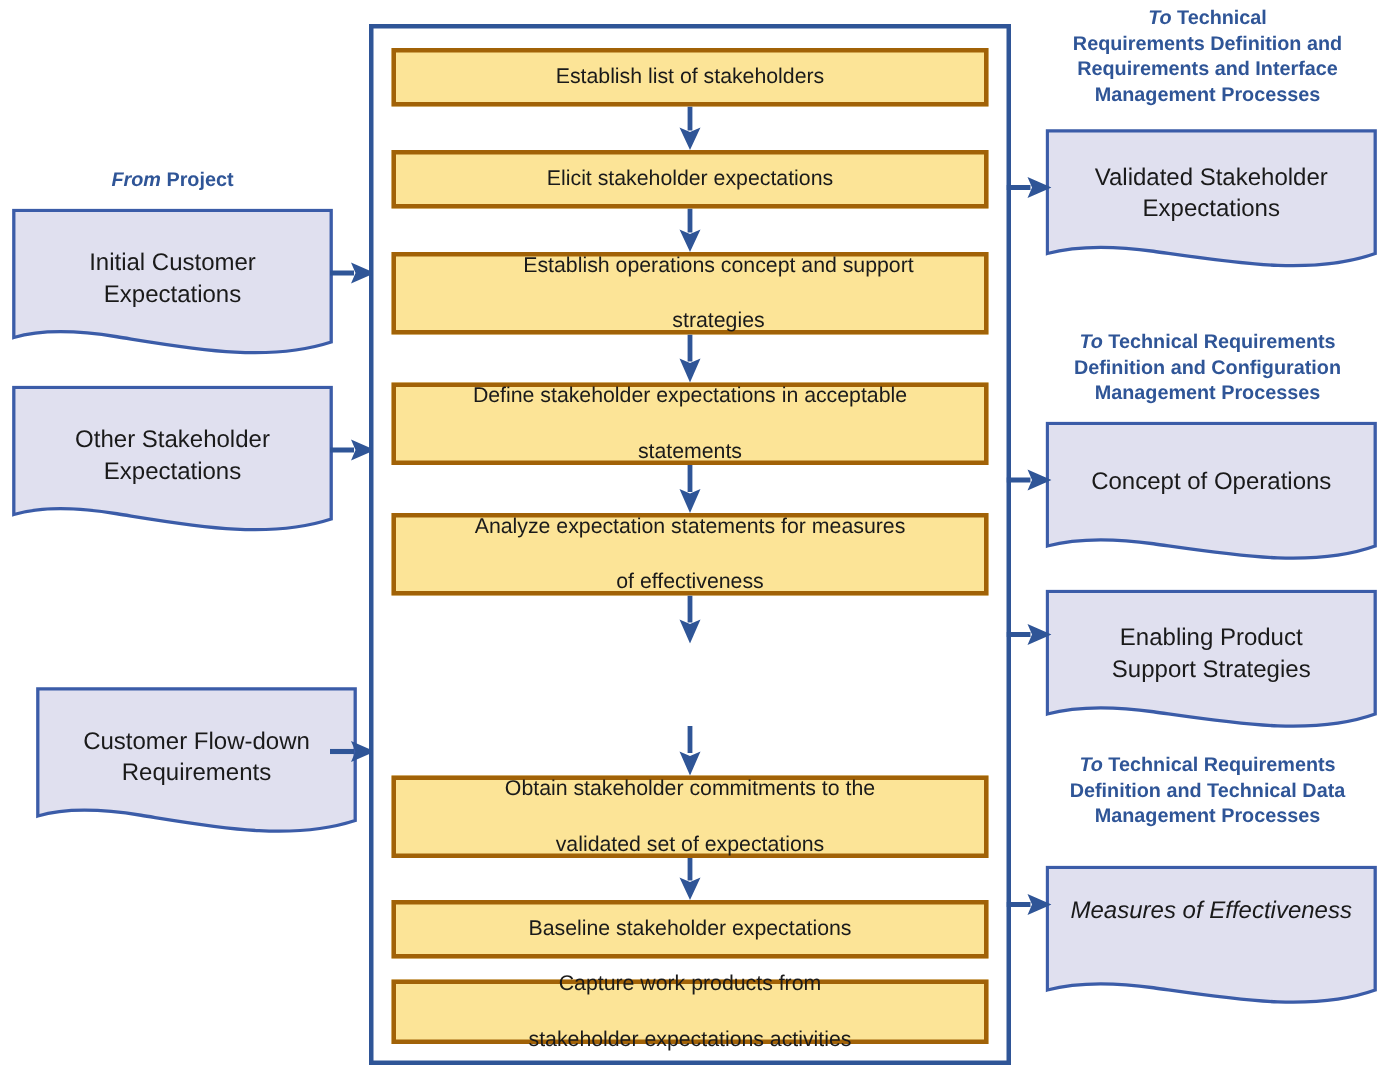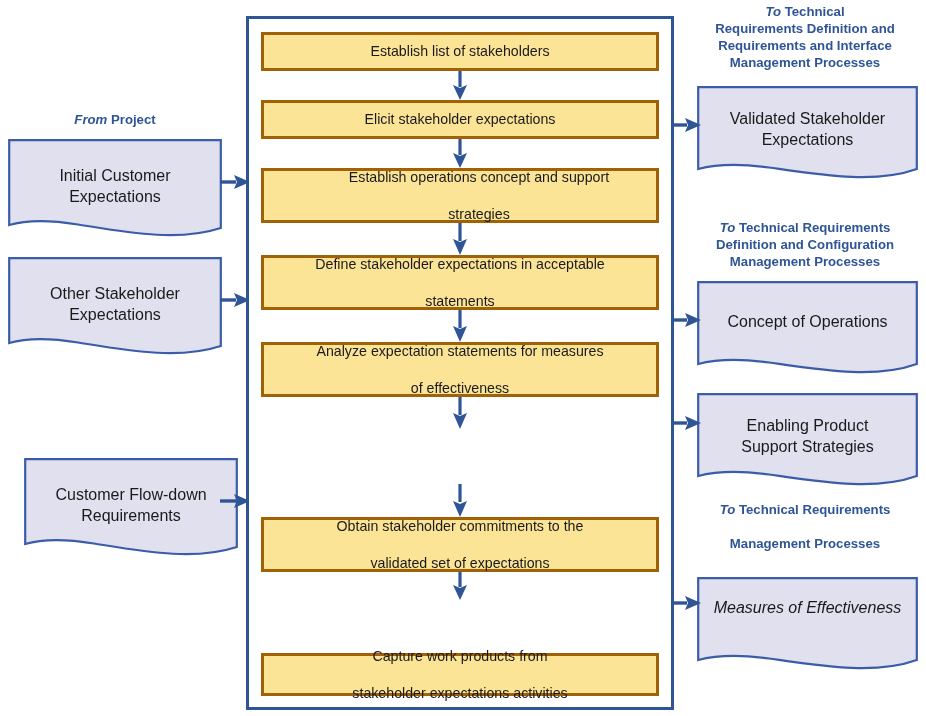--- a/index.html
+++ b/index.html
@@ -181,20 +181,23 @@
       <span>Analyze expectation statements for measures</span><br>
       <span>of effectiveness</span>
     </span>
   </div>
   <div class="activity" style="top:517px; height:55px;">
     <span>
       <span>Obtain stakeholder commitments to the</span><br>
       <span>validated set of expectations</span>
     </span>
   </div>
+  <div class="activity" style="top:600px; height:39px;">
+    <span>Baseline stakeholder expectations</span>
+  </div>
   <div class="activity" style="top:653px; height:43px;">
     <span>
       <span>Capture work products from</span><br>
       <span>stakeholder expectations activities</span>
     </span>
   </div>
 
   <div class="arrow-v" style="left:451px; top:71px; height:29px;">
     <svg viewBox="0 0 18 29" preserveAspectRatio="none">
       <path d="M9,0 L9,16" stroke="#2f5597" stroke-width="3.2" fill="none"></path>
@@ -246,21 +249,21 @@
   </div>
 
   <div class="caption" style="left:686px; top:220px; width:238px;">
     <span class="ital">To</span><span> Technical Requirements</span><br>
     <span>Definition and Configuration</span><br>
     <span>Management Processes</span>
   </div>
 
   <div class="caption" style="left:686px; top:502px; width:238px;">
     <span class="ital">To</span><span> Technical Requirements</span><br>
-    <br>
+    <span>Definition and Technical Data</span><br>
     <span>Management Processes</span>
   </div>
 
   <div class="doc" style="left:697px; top:86px; width:221px; height:98px;">
     <svg class="doc-svg" viewBox="0 0 221 98" preserveAspectRatio="none">
       <path d="M1.2,1.2 L219.8,1.2 L219.8,83 C178,98 125,89 72,81.5 C46,78 22,77.5 1.2,83 Z" fill="#e0e0ef" stroke="#3b5ca8" stroke-width="2.2"></path>
     </svg>
     <div class="doc-label" style="top:22px;">
       <span>Validated Stakeholder</span><br>
       <span>Expectations</span>

